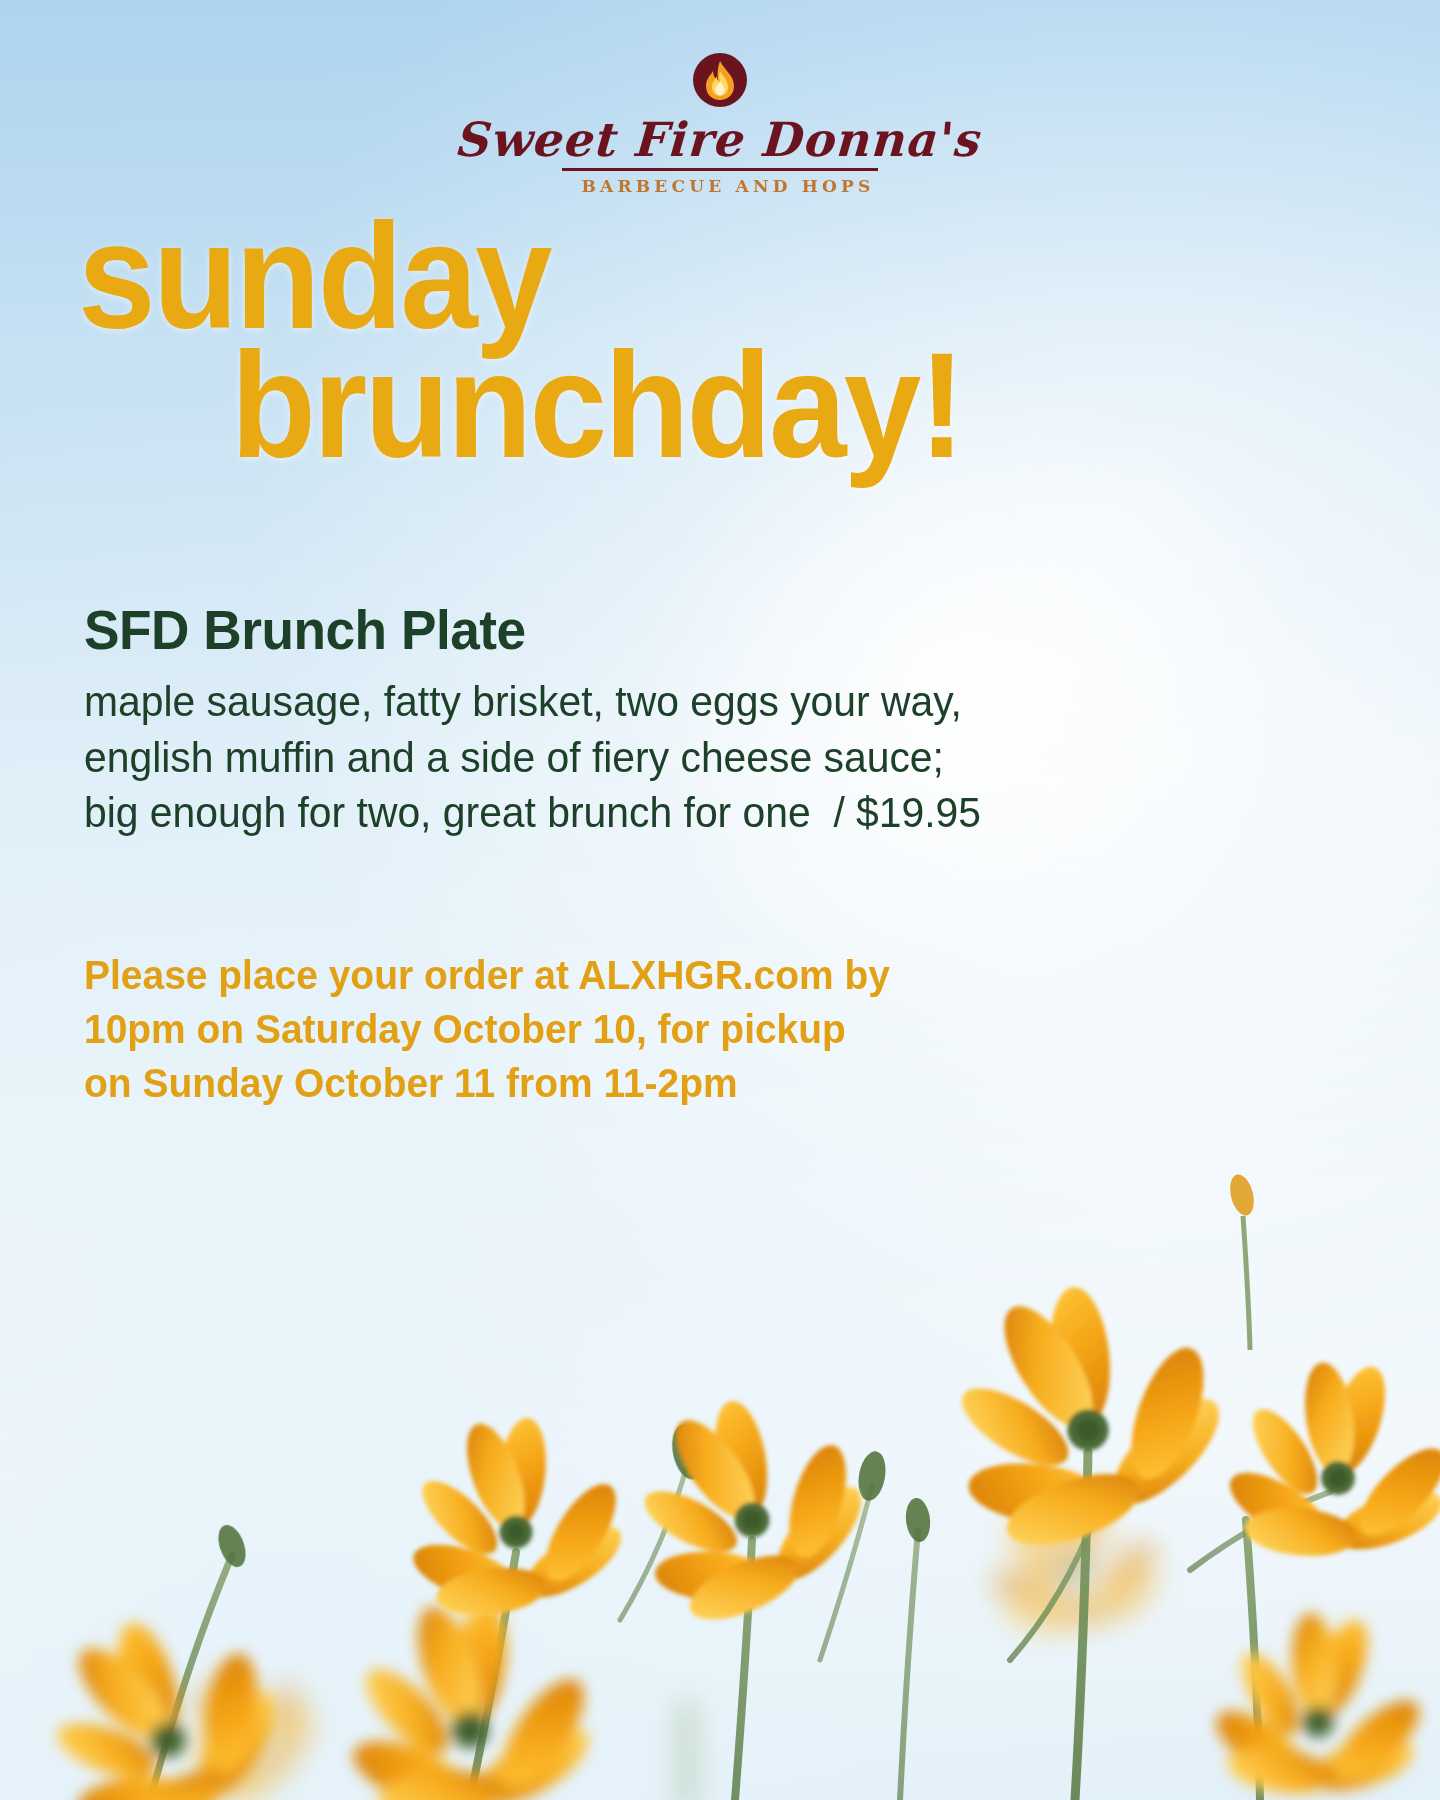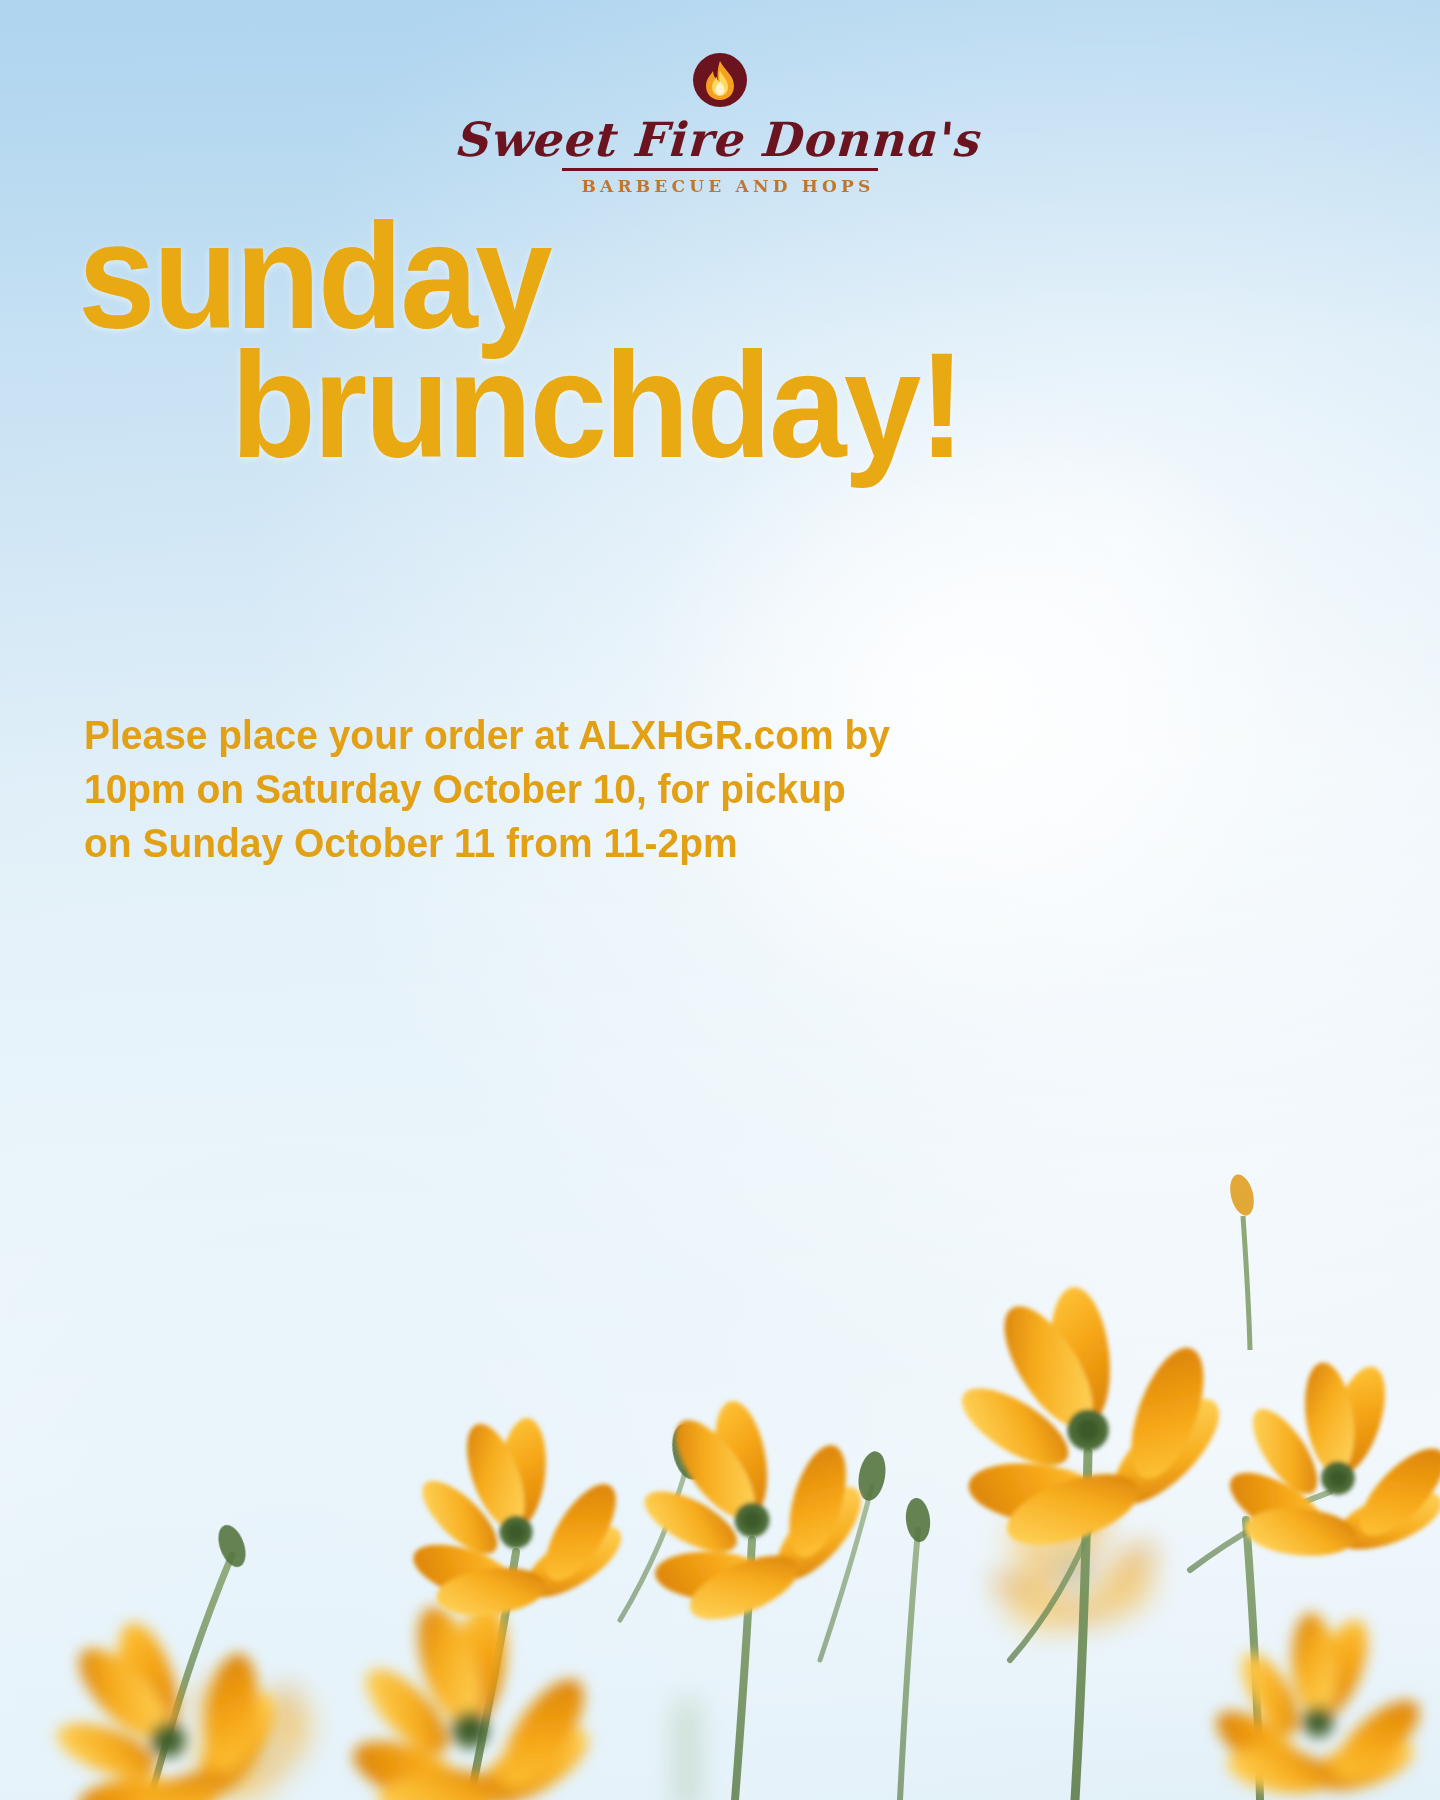--- a/index.html
+++ b/index.html
@@ -260,20 +260,28 @@
     <span class="brand-sub">BARBECUE AND HOPS</span>
   </div>
 
   <div class="headline">
     <span class="headline-line l1">sunday</span>
     <span class="headline-line l2">brunchday!</span>
   </div>
 
   <div class="content">
 
+    <div>
+      <div class="item-title">SFD Brunch Plate</div>
+      <div class="item-desc">
+        <span class="desc-line">maple sausage, fatty brisket, two eggs your way,</span>
+        <span class="desc-line">english muffin and a side of fiery cheese sauce;</span>
+        <span class="desc-line">big enough for two, great brunch for one  / $19.95</span>
+      </div>
+    </div>
 
     <div class="section-gap"></div>
 
 
     <div class="order-note">
       <span class="note-line">Please place your order at ALXHGR.com by</span>
       <span class="note-line">10pm on Saturday October 10, for pickup</span>
       <span class="note-line">on Sunday October 11 from 11-2pm</span>
     </div>
 

